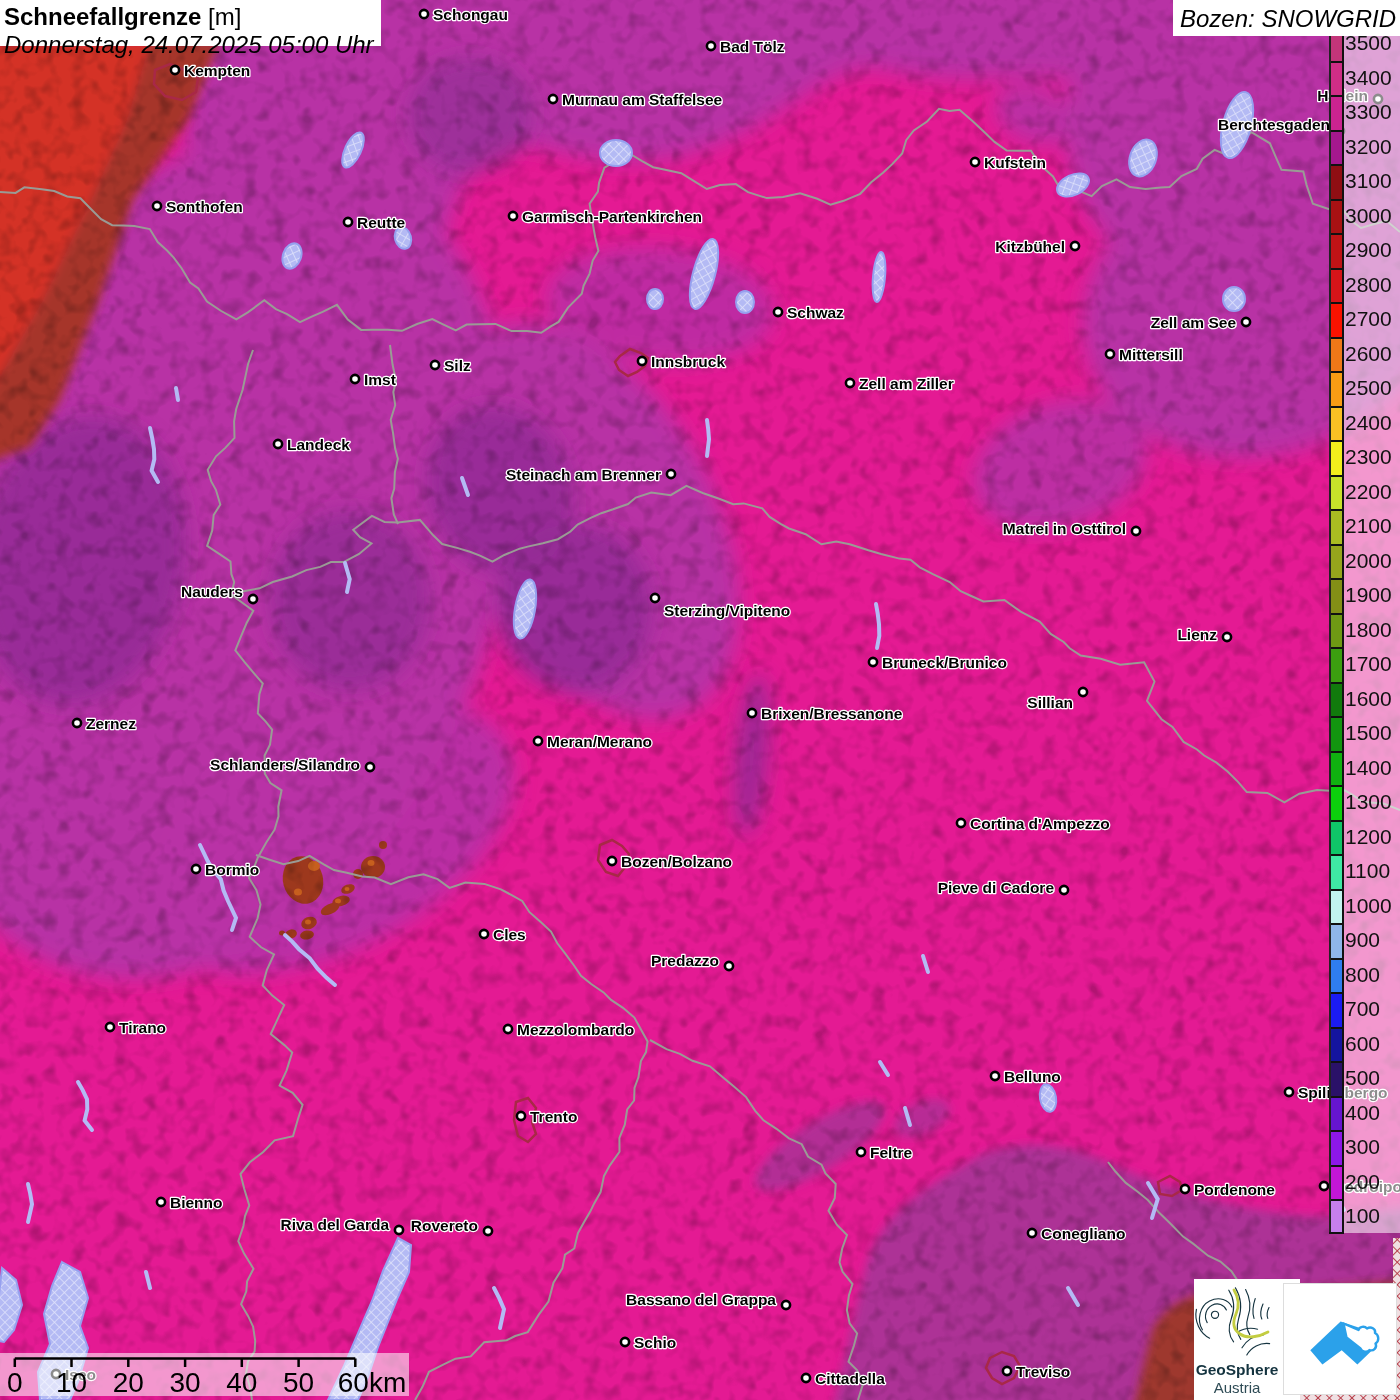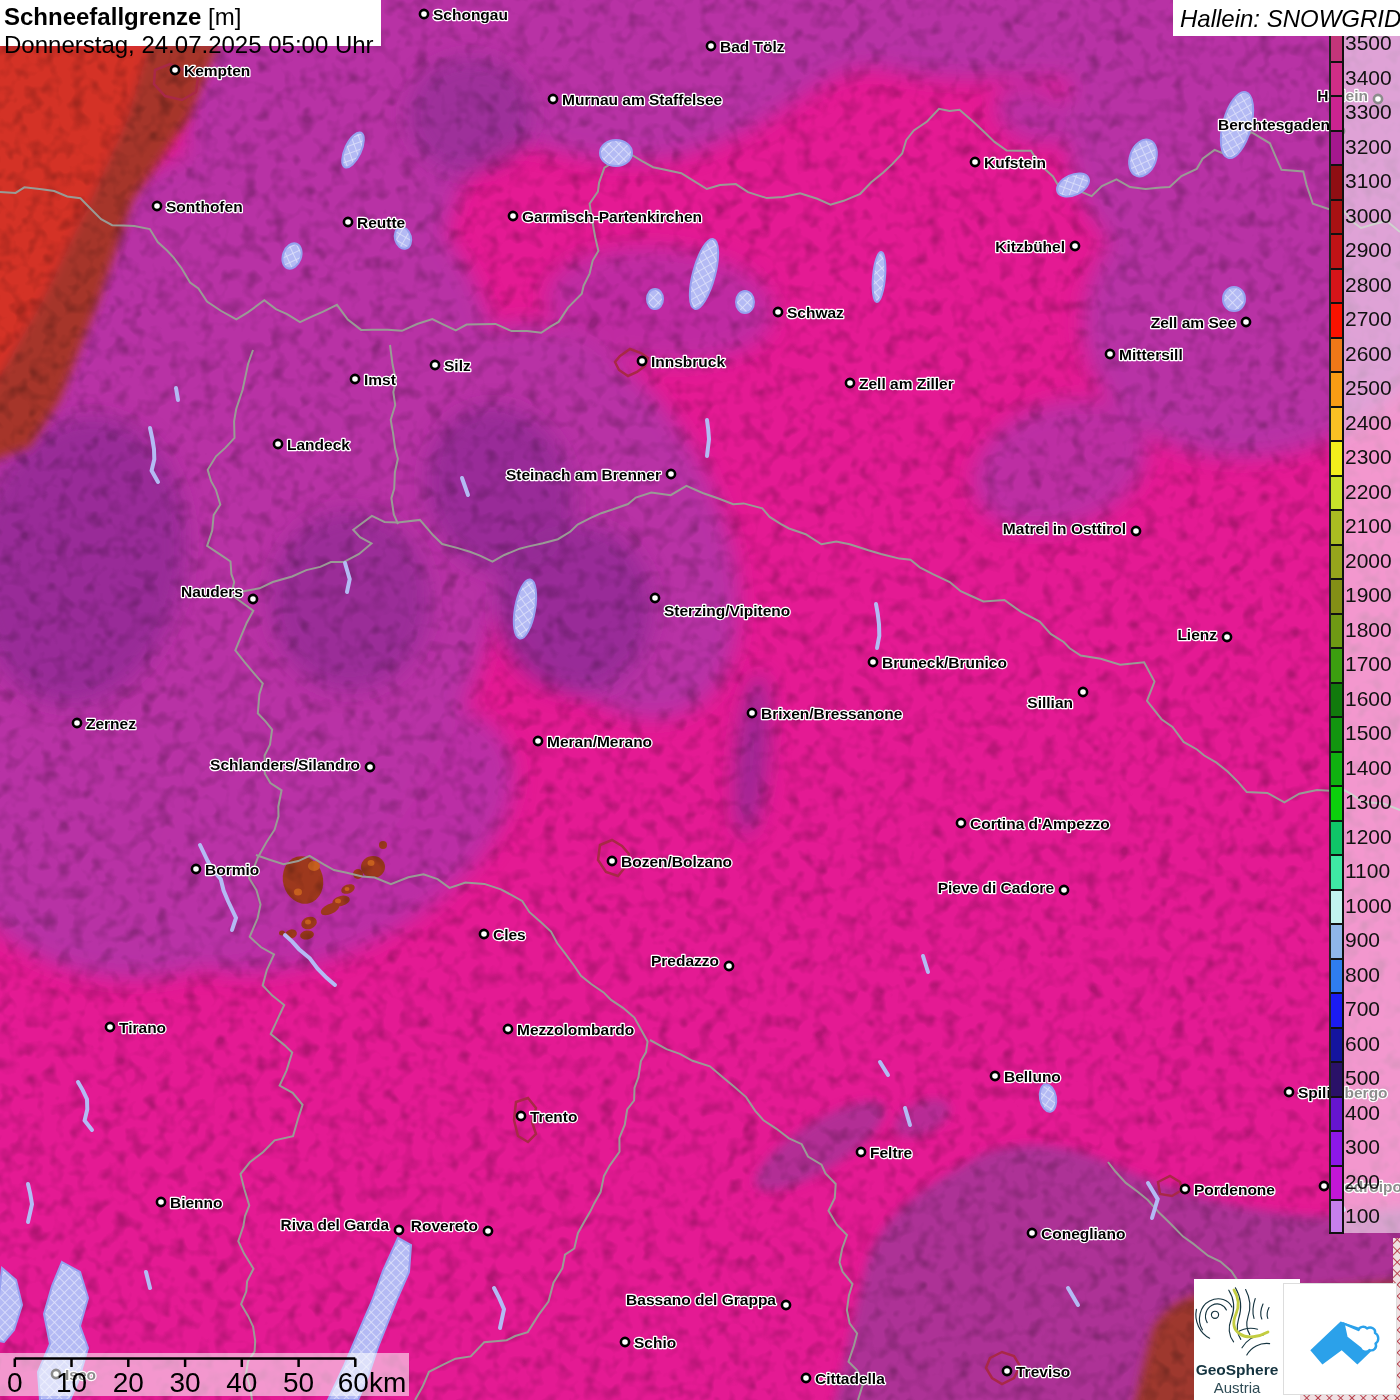--- a/index.html
+++ b/index.html
@@ -326,25 +326,25 @@
       <div style="position:absolute;left:16px;top:1130.0px;width:60px;height:34.5px;line-height:34.5px;font-size:21px;color:#111">300</div>
       <div style="position:absolute;left:16px;top:1164.5px;width:60px;height:34.5px;line-height:34.5px;font-size:21px;color:#111">200</div>
       <div style="position:absolute;left:16px;top:1199.0px;width:60px;height:34.5px;line-height:34.5px;font-size:21px;color:#111">100</div>
 <div style="position:absolute;left:13px;top:26px;width:2px;height:1207px;background:#111"></div>
 <div style="position:absolute;left:0;top:26px;width:1.5px;height:1207px;background:#222"></div>
 <div style="position:absolute;left:0;top:1231.5px;width:15px;height:2px;background:#111"></div>
 </div>
 
 <div class="abs" style="left:0;top:0;width:381px;height:46px;background:#fff">
   <div style="position:absolute;left:4px;top:3px;font-size:24px;font-weight:bold;color:#000;white-space:nowrap">Schneefallgrenze <span style="font-weight:normal">[m]</span></div>
-  <div style="position:absolute;left:4px;top:31px;font-size:24px;color:#000;white-space:nowrap">Donnerstag, 24.07.2025 05:00 Uhr</div>
+  <div style="position:absolute;left:4px;top:31px;font-size:24px;font-style:italic;color:#000;white-space:nowrap">Donnerstag, 24.07.2025 05:00 Uhr</div>
 </div>
 
 <div class="abs" style="left:1173px;top:0;width:227px;height:36px;background:#fff">
-  <div style="position:absolute;left:7px;top:5px;font-size:24px;font-style:italic;color:#000;white-space:nowrap">Hallein: SNOWGRID</div>
+  <div style="position:absolute;left:7px;top:5px;font-size:24px;font-style:italic;color:#000;white-space:nowrap">Bozen: SNOWGRID</div>
 </div>
 
 <div class="abs" style="left:0;top:1353px;width:409px;height:43px;background:rgba(255,255,255,0.55)"><svg width="409" height="43" font-family="Liberation Sans, sans-serif">
         <line x1="14.8" y1="5.5" x2="14.8" y2="14" stroke="#000" stroke-width="2.5"></line>
         <line x1="71.5" y1="5.5" x2="71.5" y2="14" stroke="#000" stroke-width="2.5"></line>
         <line x1="128.3" y1="5.5" x2="128.3" y2="14" stroke="#000" stroke-width="2.5"></line>
         <line x1="185.1" y1="5.5" x2="185.1" y2="14" stroke="#000" stroke-width="2.5"></line>
         <line x1="241.8" y1="5.5" x2="241.8" y2="14" stroke="#000" stroke-width="2.5"></line>
         <line x1="298.6" y1="5.5" x2="298.6" y2="14" stroke="#000" stroke-width="2.5"></line>
         <line x1="355.3" y1="5.5" x2="355.3" y2="14" stroke="#000" stroke-width="2.5"></line>

